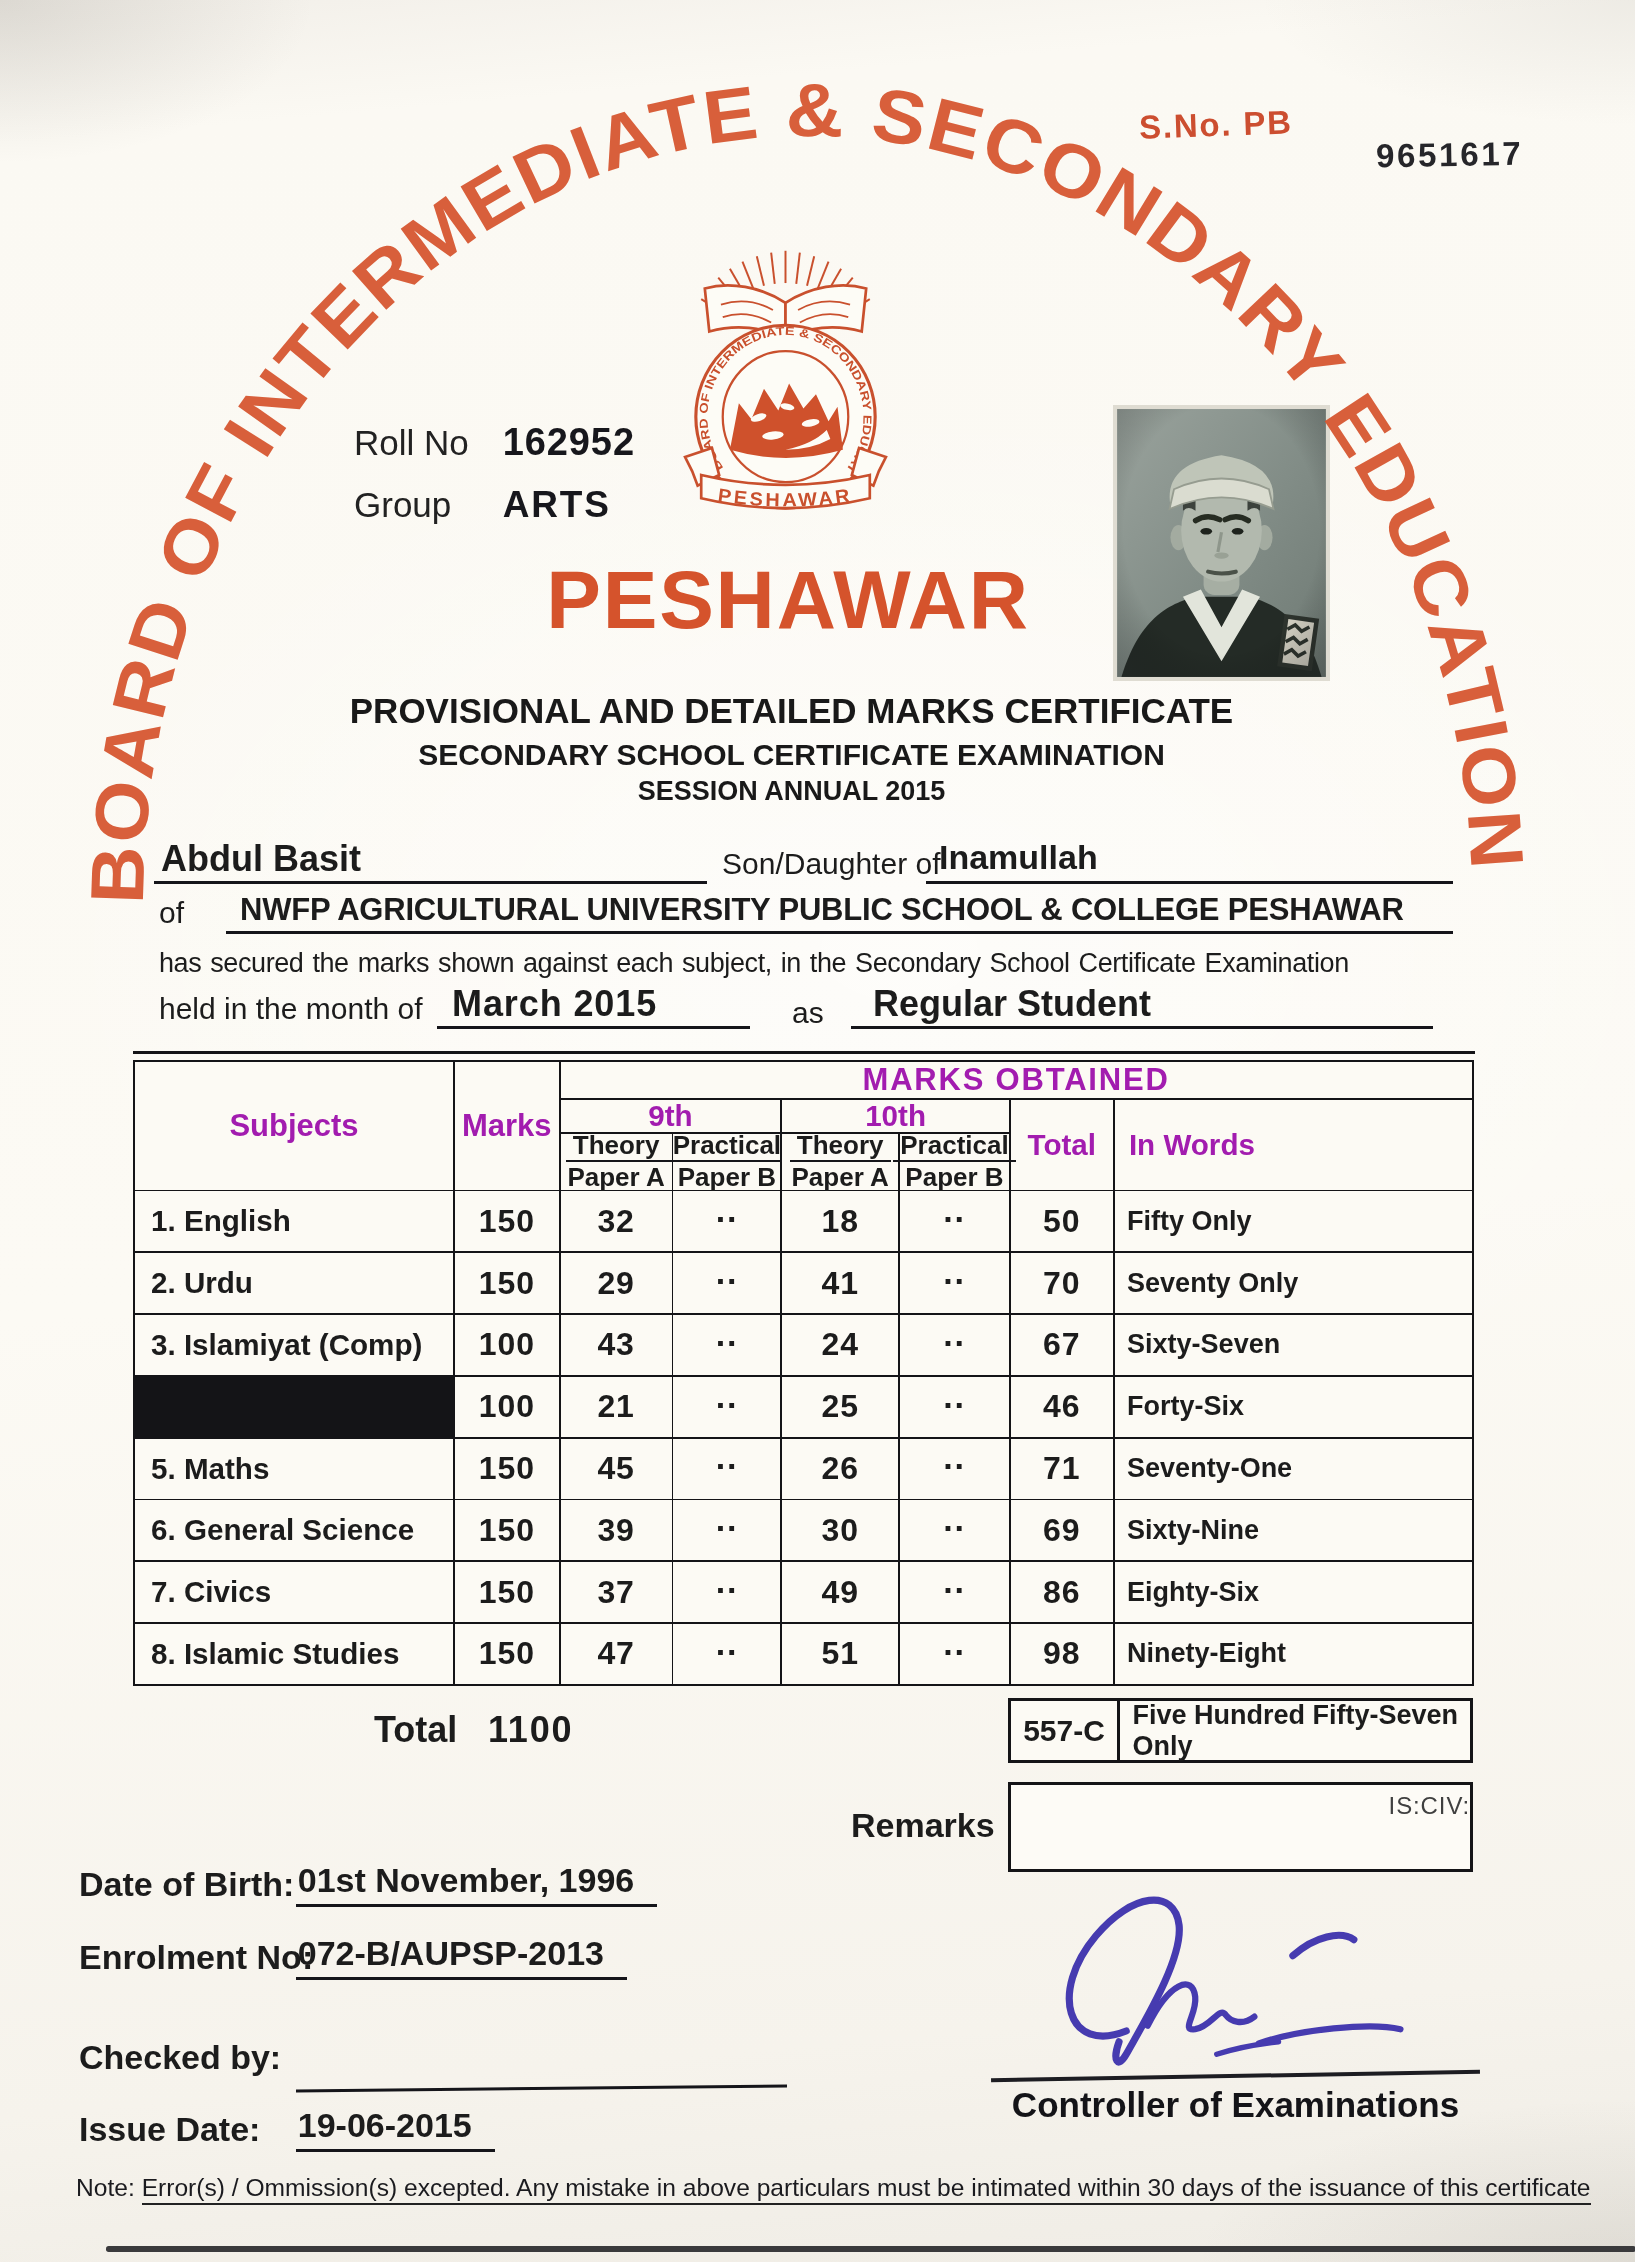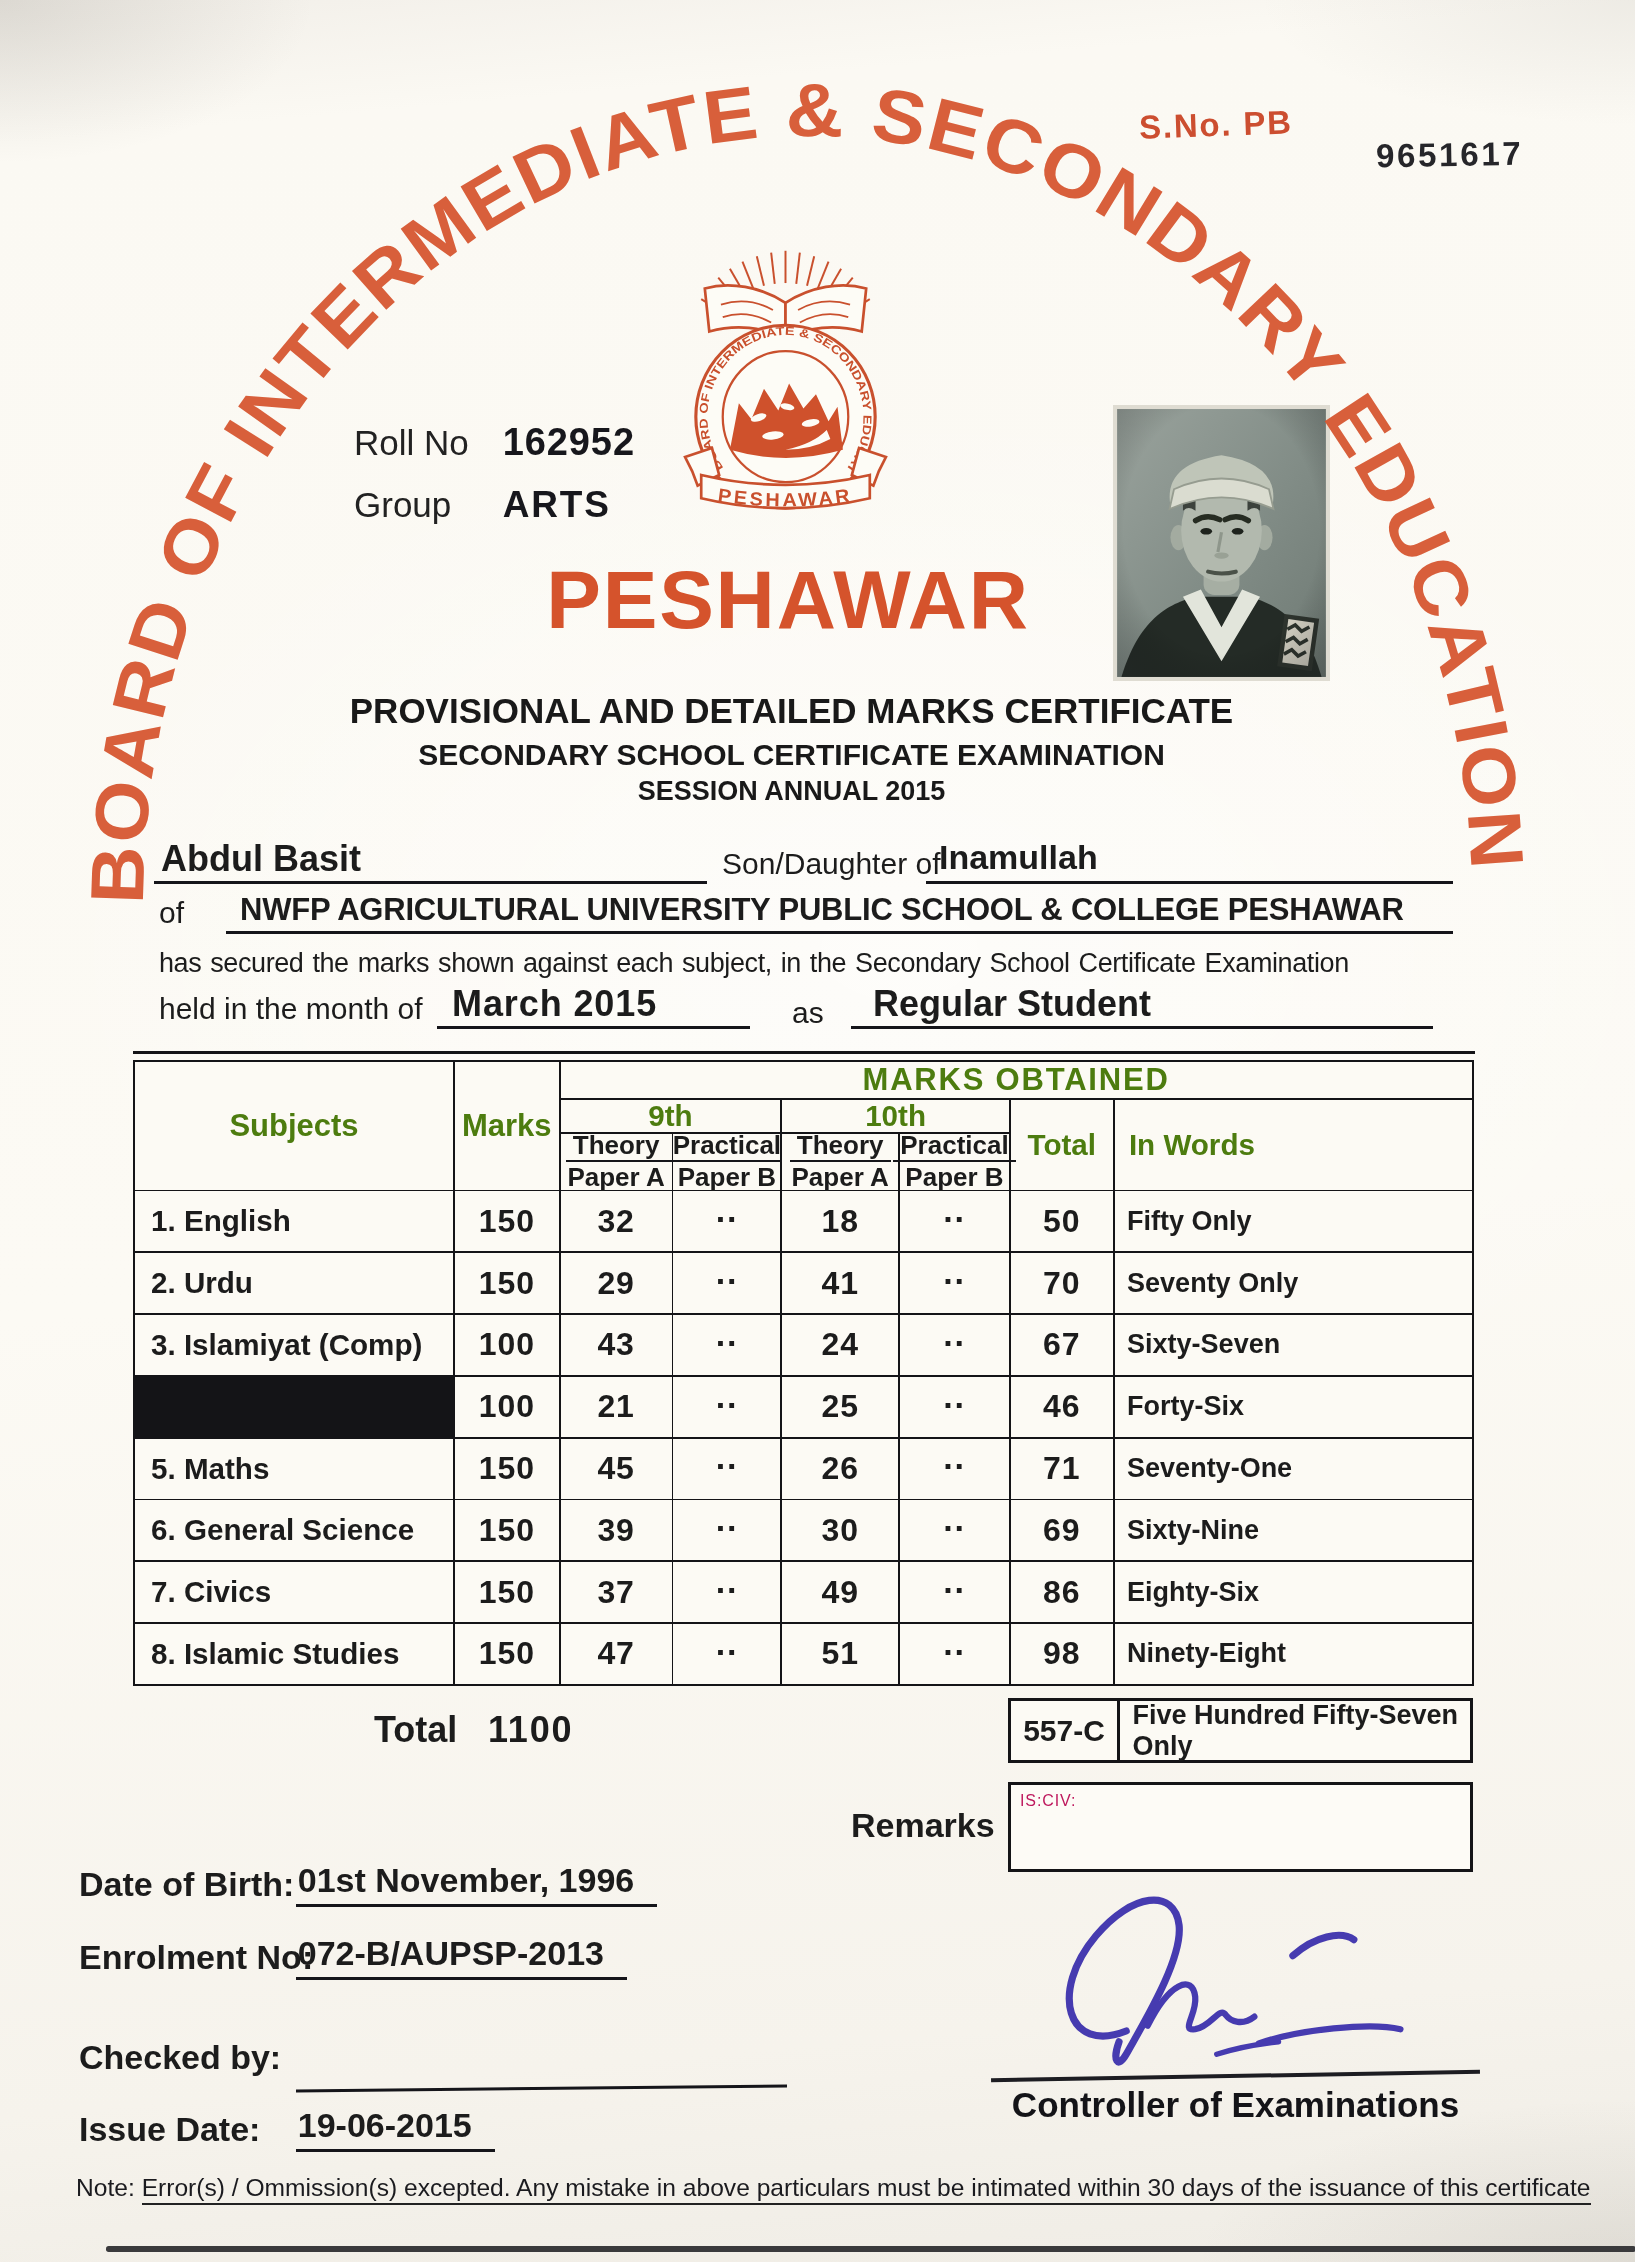--- a/index.html
+++ b/index.html
@@ -44,40 +44,40 @@
   .l-month{left:437px;top:1026px;width:313px;}
   .asl{left:792px;top:996px;font-size:30px;}
   .stype{left:873px;top:983px;font-size:36px;font-weight:700;}
   .l-stype{left:851px;top:1026px;width:582px;}
   
   .topline{left:133px;top:1051px;width:1342px;height:2.7px;background:#141417;}
   .mtable{left:133px;top:1060px;display:grid;background:#141417;border:2.7px solid #141417;gap:1.8px;
     grid-template-columns:318px 104px 111px 107px 116px 109px 102px 357px;
     grid-template-rows:36px 32px 56px repeat(8,60px);}
   .cell{background:#fcfaf4;display:flex;align-items:center;justify-content:center;}
-  .h{font-weight:700;font-size:29.6px;color:#4d7c0f;}
+  .h{font-weight:700;font-size:29.6px;color:#a21caf;}
   .h-mo{letter-spacing:1.8px;font-size:31px;}
   .h-sub,.h-marks{font-size:31px;}
   .h-col{flex-direction:column;line-height:1.05;}
   .h-col .w1{font-size:26px;font-weight:700;border-bottom:2.7px solid #16161a;padding:0 7.2px 0.9px 7.2px;}
   .h-col .w2{font-size:26px;font-weight:700;margin-top:1.8px;}
   .c-sub{justify-content:flex-start;padding-left:16px;font-size:29.6px;font-weight:700;}
   .c-num{font-size:32px;font-weight:700;letter-spacing:0.9px;}
   .c-dash{font-size:34px;font-weight:900;letter-spacing:1.8px;}
   .c-dash span{position:relative;top:-10.7px;}
   .c-words{justify-content:flex-start;padding-left:12.5px;font-size:27px;font-weight:700;}
   
   .totlbl{left:374px;top:1709px;font-size:36px;font-weight:700;}
   .totval{left:488px;top:1709px;font-size:36px;font-weight:700;letter-spacing:1.8px;}
   .gradebox{left:1008px;top:1698px;width:459px;height:59px;border:3.1px solid #141417;display:flex;background:#fcfaf4;}
   .gradebox .g1{width:106px;border-right:3.1px solid #141417;display:flex;align-items:center;justify-content:center;font-size:30px;font-weight:700;}
   .gradebox .g2{flex:1;display:flex;align-items:center;padding-left:12.5px;font-size:27px;font-weight:700;}
   .remlbl{left:851px;top:1806px;font-size:34px;font-weight:700;}
   .rembox{left:1008px;top:1782px;width:459px;height:84px;border:3.1px solid #141417;background:#fdfbf6;}
-  .remval{padding:7.2px 0 0 9px;font-size:16px;color:#be185d;letter-spacing:0.9px;}
+  .remval{padding:7.2px 0 0 9px;font-size:24px;color:#404040;letter-spacing:0.9px;text-align:right;}
   
   .dl{font-size:34px;font-weight:700;}
   .dv{font-size:34px;font-weight:700;border-bottom:3.1px solid #15151a;padding:0 23px 3.6px 1.8px;}
   .dob-l{left:79px;top:1865px;}  .dob-v{left:296px;top:1861px;}
   .enr-l{left:79px;top:1938px;}  .enr-v{left:296px;top:1934px;}
   .chk-l{left:79px;top:2038px;}  .chk-line{left:296px;top:2087px;width:491px;transform:rotate(-0.6deg);}
   .iss-l{left:79px;top:2110px;}  .iss-v{left:296px;top:2106px;}
   
   .sigline{left:991px;top:2074px;width:489px;height:3.6px;background:#1d1d22;transform:rotate(-1deg);}
   .ctrl{left:991px;top:2085px;width:489px;text-align:center;font-size:35px;font-weight:700;color:#141418;}

